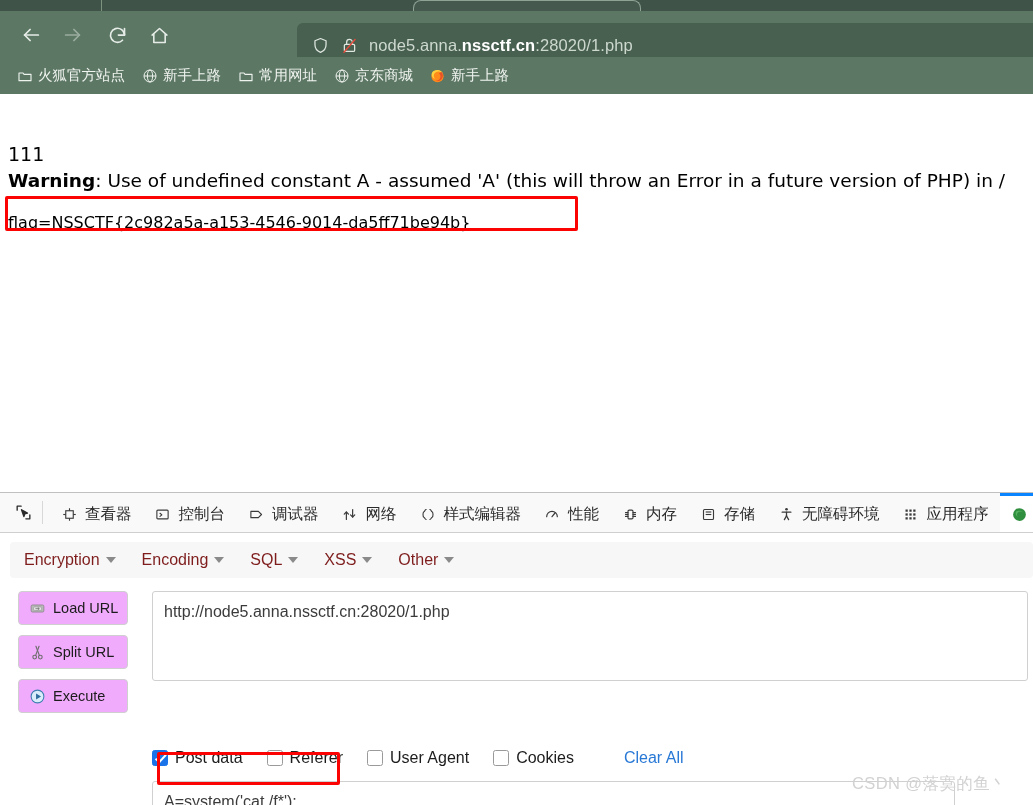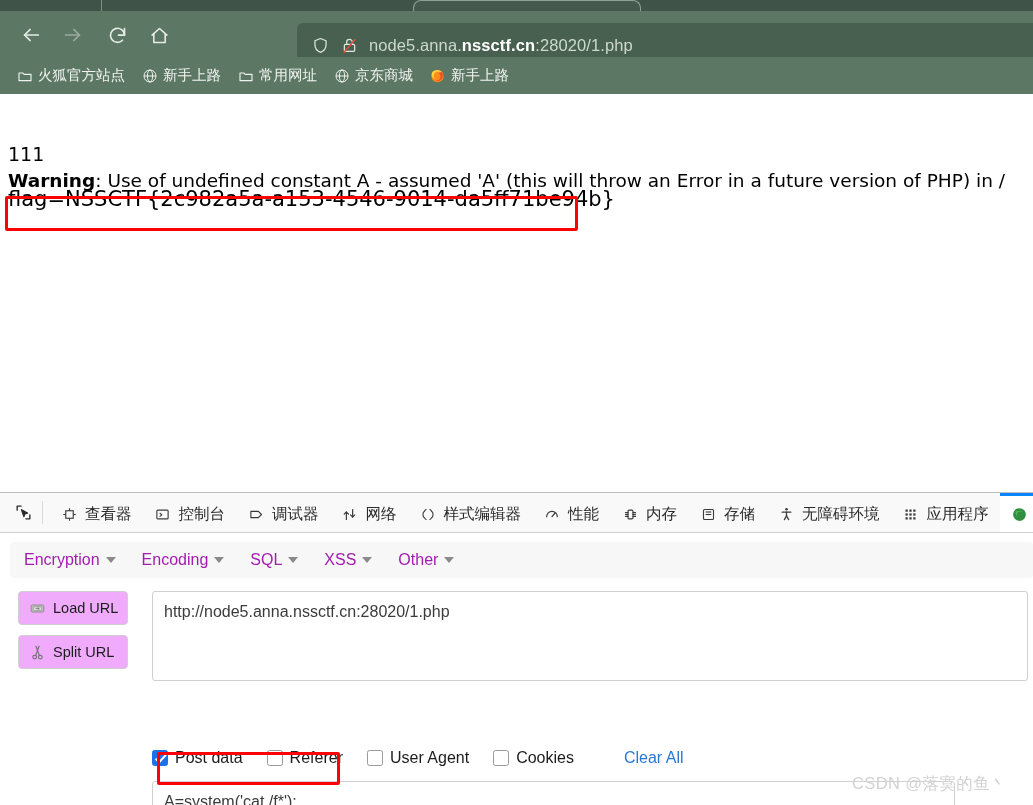--- a/index.html
+++ b/index.html
@@ -74,21 +74,21 @@
     background: #ffffff; overflow: hidden; margin-top: 41px;
   }
   .p-line {
     position: absolute; left: 8px; white-space: nowrap;
     font-family: "DejaVu Sans", "Liberation Sans", sans-serif;
     color: #000000;
   }
   #p-111     { top: 8px;  font-size: 19px; }
   #p-warning { top: 35px; font-size: 18.5px; }
   #p-warning b { font-weight: bold; }
-  #p-flag    { top: 52px; font-size: 21px; }
+  #p-flag    { top: 78px; font-size: 16px; }
 
   .redbox {
     position: absolute; border: 3px solid #fb0303; border-radius: 2px;
     pointer-events: none;
   }
   #redbox-flag { left: 5px; top: 61px; width: 573px; height: 35px; }
 
   
   .devtools {
     position: absolute; left: 0; top: 492px; width: 1033px; height: 228px;
@@ -118,21 +118,21 @@
   .dt-tab.active .ti { color: #2aa24a; }
 
   
   .hb { position: absolute; left: 0; top: 40px; width: 1033px; height: 273px; background: #fff; }
   .hb-menubar {
     position: absolute; left: 10px; top: 9px; width: 1023px; height: 36px;
     background: #f7f7f7; border-radius: 4px;
     display: flex; align-items: center; padding-left: 14px; gap: 26px;
   }
   .hb-menu {
-    font-size: 16px; color: #a21caf; display: flex; align-items: center; gap: 6px;
+    font-size: 16px; color: #7f1d1d; display: flex; align-items: center; gap: 6px;
     white-space: nowrap;
   }
   .caret {
     width: 0; height: 0; border-left: 5px solid transparent;
     border-right: 5px solid transparent; border-top: 6px solid #8a8a8a;
     display: inline-block;
   }
 
   .hb-btns { position: absolute; left: 18px; top: 58px; width: 110px; }
   .hb-btn {
@@ -499,20 +499,29 @@
           <span class="bi">
             <svg width="17" height="17" viewBox="0 0 24 24" fill="none" stroke="#6e6e6e" stroke-width="1.6" stroke-linecap="round" stroke-linejoin="round">
               <circle cx="8" cy="18.5" r="2.6"></circle>
                 <circle cx="16" cy="18.5" r="2.6"></circle>
               <line x1="9.4" y1="16.1" x2="14.2" y2="3.2"></line>
                 <line x1="14.6" y1="16.1" x2="9.8" y2="3.2"></line>
             </svg>
           </span>
           <span>Split URL</span>
         </div>
+        <div class="hb-btn">
+          <span class="bi">
+            <svg width="17" height="17" viewBox="0 0 24 24">
+              <circle cx="12" cy="12" r="9" fill="#d9ecfa" stroke="#3c7fb1" stroke-width="1.5"></circle>
+              <polygon points="10,7.6 17,12 10,16.4" fill="#2e6d9e"></polygon>
+            </svg>
+          </span>
+          <span>Execute</span>
+        </div>
       </div>
 
       <div class="hb-url">http://node5.anna.nssctf.cn:28020/1.php</div>
 
       <div class="hb-checks">
         <div class="chk on">
           <span class="box"></span>
           <span class="lbl">Post data</span>
         </div>
         <div class="chk">

